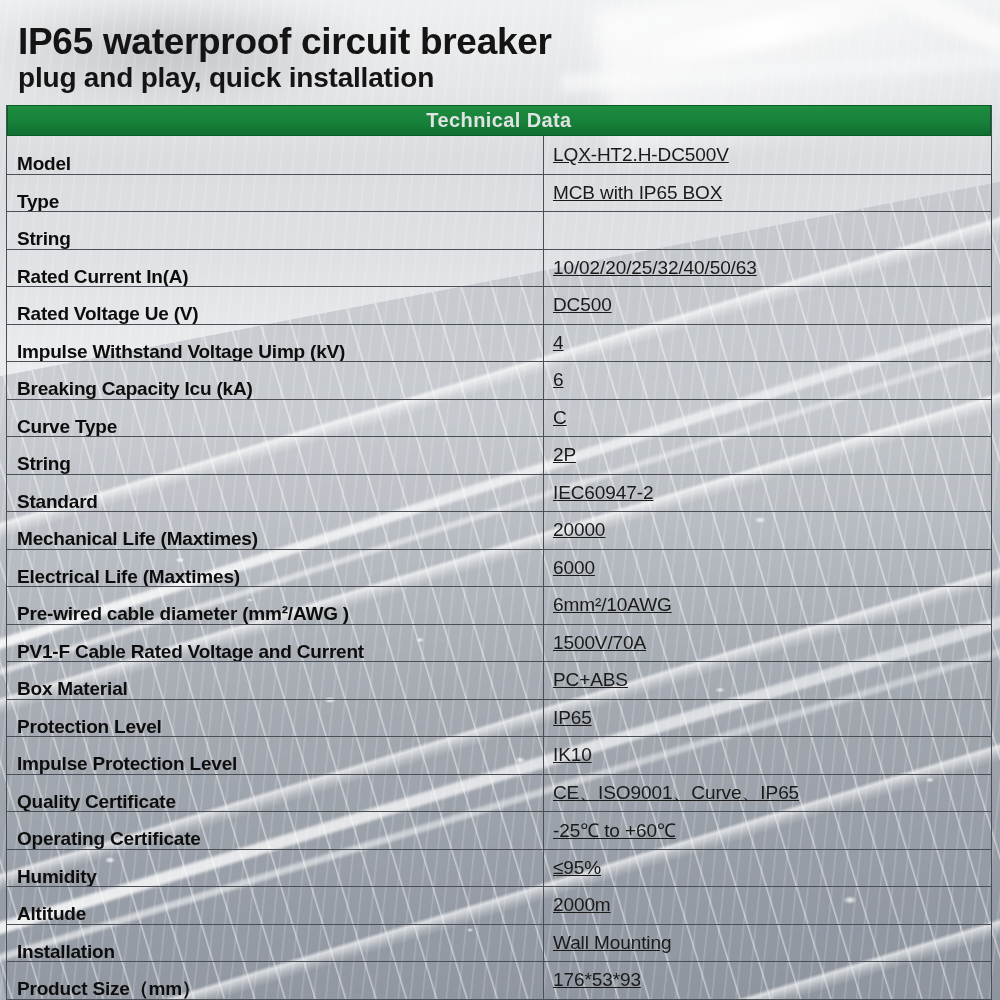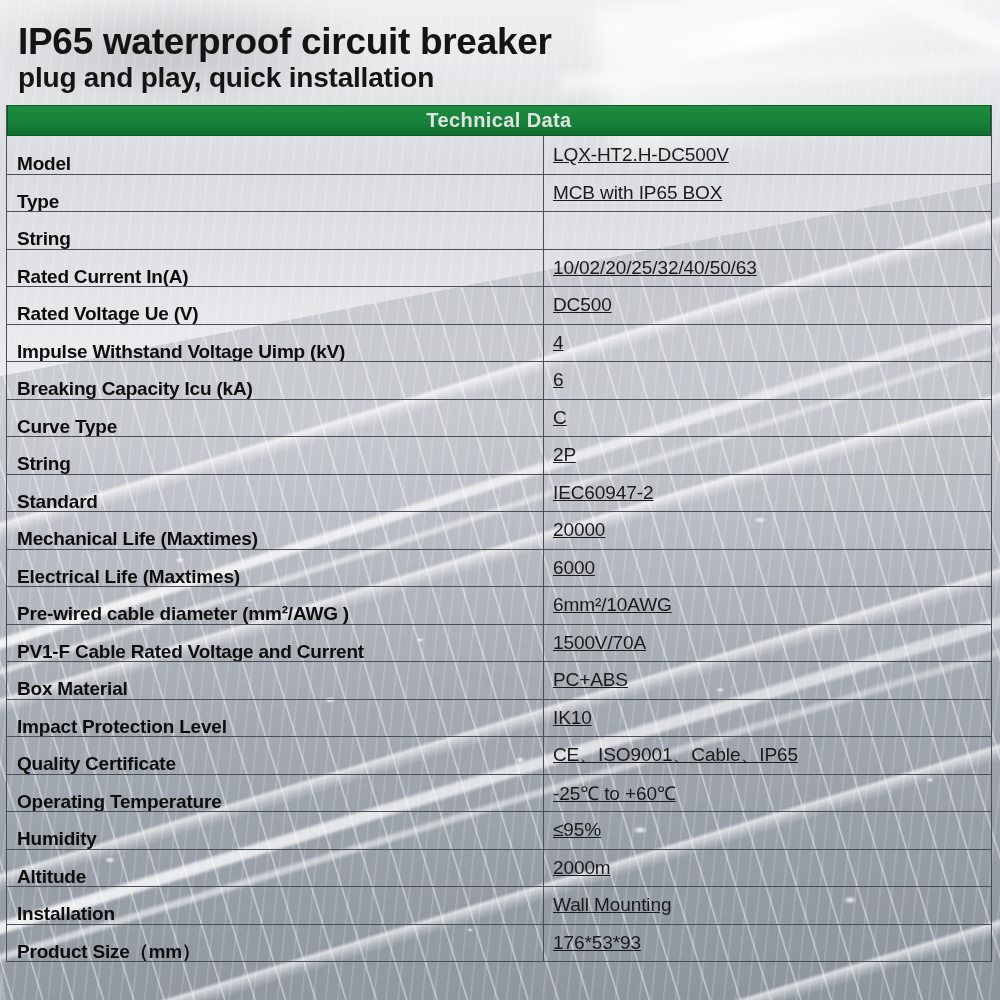--- a/index.html
+++ b/index.html
@@ -325,29 +325,33 @@
         </div>
         <div class="trow">
           <div class="tcell-label">PV1-F Cable Rated Voltage and Current</div>
           <div class="tcell-value">1500V/70A</div>
         </div>
         <div class="trow">
           <div class="tcell-label">Box Material</div>
           <div class="tcell-value">PC+ABS</div>
         </div>
         <div class="trow">
-          <div class="tcell-label">Impact Protection Level</div>
+          <div class="tcell-label">Protection Level</div>
+          <div class="tcell-value">IP65</div>
+        </div>
+        <div class="trow">
+          <div class="tcell-label">Impulse Protection Level</div>
           <div class="tcell-value">IK10</div>
         </div>
         <div class="trow">
           <div class="tcell-label">Quality Certificate</div>
-          <div class="tcell-value">CE、ISO9001、Cable、IP65</div>
-        </div>
-        <div class="trow">
-          <div class="tcell-label">Operating Temperature</div>
+          <div class="tcell-value">CE、ISO9001、Curve、IP65</div>
+        </div>
+        <div class="trow">
+          <div class="tcell-label">Operating Certificate</div>
           <div class="tcell-value">-25℃ to +60℃</div>
         </div>
         <div class="trow">
           <div class="tcell-label">Humidity</div>
           <div class="tcell-value">≤95%</div>
         </div>
         <div class="trow">
           <div class="tcell-label">Altitude</div>
           <div class="tcell-value">2000m</div>
         </div>

